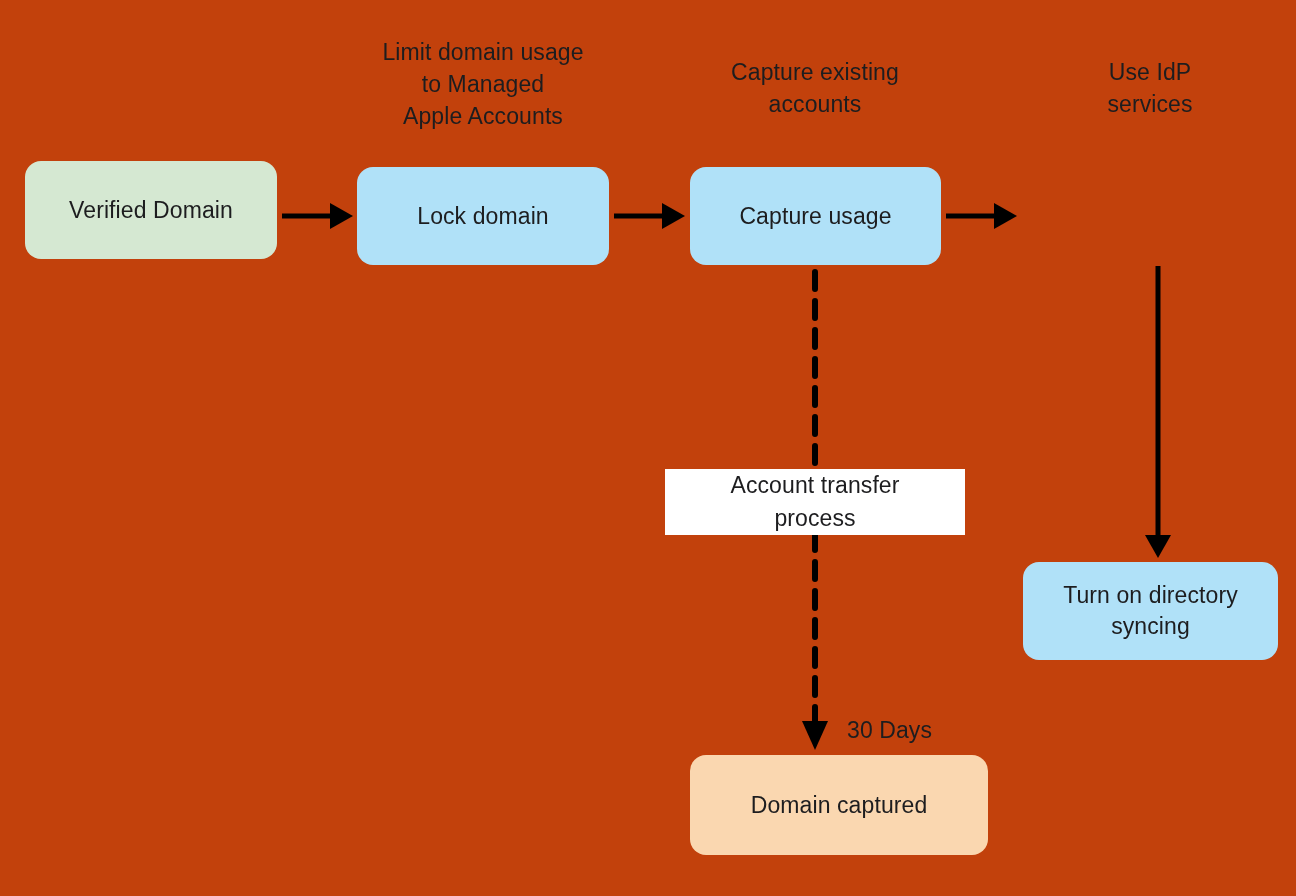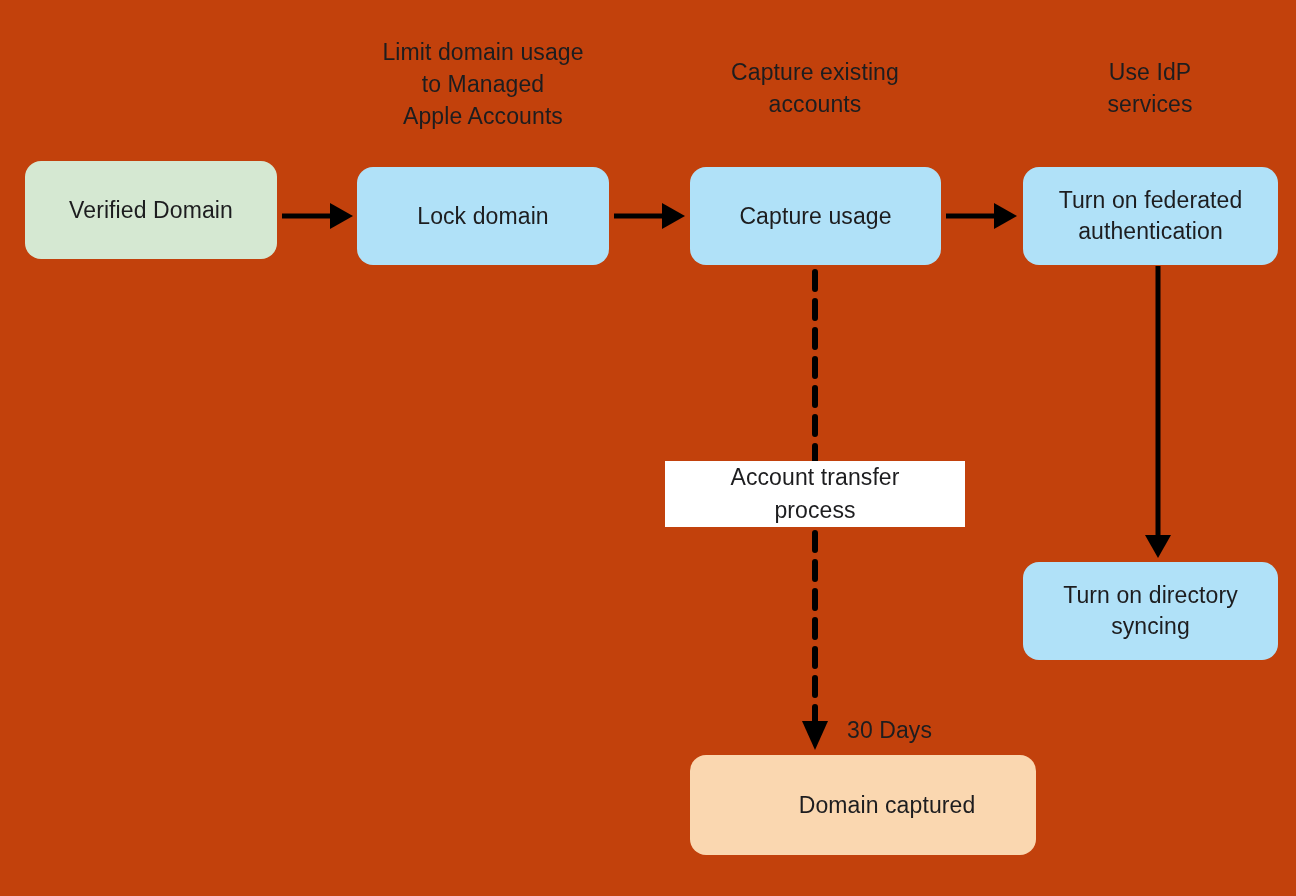--- a/index.html
+++ b/index.html
@@ -53,37 +53,38 @@
   .edge-label {
     position: absolute;
     z-index: 3;
     text-align: center;
     font-size: 23px;
     line-height: 33px;
     font-weight: 500;
     white-space: pre-line;
     background: #ffffff;
     letter-spacing: 0.1px;
+    margin-top: 8px;
   }
   .side-label {
     position: absolute;
     z-index: 3;
     font-size: 23px;
     font-weight: 500;
     white-space: nowrap;
     letter-spacing: 0.1px;
   }
 
   
   #node-verified-domain   { left: 25px;   top: 161px; width: 252px; height: 98px; }
   #node-lock-domain       { left: 357px;  top: 167px; width: 252px; height: 98px; }
   #node-capture-domain    { left: 690px;  top: 167px; width: 251px; height: 98px; }
   #node-federated-auth    { left: 1023px; top: 167px; width: 255px; height: 98px; }
   #node-directory-syncing { left: 1023px; top: 562px; width: 255px; height: 98px; }
-  #node-domain-captured   { left: 690px;  top: 755px; width: 298px; height: 100px; padding-left: 48px; }
+  #node-domain-captured   { left: 690px;  top: 755px; width: 298px; height: 100px; }
 
   
   #label-limit-domain     { left: 333px;  top: 36px;  width: 300px; }
   #label-capture-existing { left: 665px;  top: 56px;  width: 300px; }
   #label-use-idp          { left: 1000px; top: 56px;  width: 300px; }
   #label-account-transfer { left: 665px;  top: 461px; width: 300px; }
   #label-thirty-days      { left: 847px;  top: 717px; }
 </style>
 </head>
 <body>
@@ -122,22 +123,20 @@
 
   <div class="top-label" id="label-use-idp">Use IdP
 services</div>
 
   <div class="node node-green" id="node-verified-domain">Verified Domain</div>
 
   <div class="node node-blue" id="node-lock-domain">Lock domain</div>
 
   <div class="node node-blue" id="node-capture-domain">Capture usage</div>
 
-  <div class="node node-blue" id="node-federated-auth">Turn on federated
-authentication</div>
 
   <div class="node node-blue" id="node-directory-syncing">Turn on directory
 syncing</div>
 
   <div class="node node-orange" id="node-domain-captured">Domain captured</div>
 
   <div class="edge-label" id="label-account-transfer">Account transfer
 process</div>
 
   <div class="side-label" id="label-thirty-days">30 Days</div>

